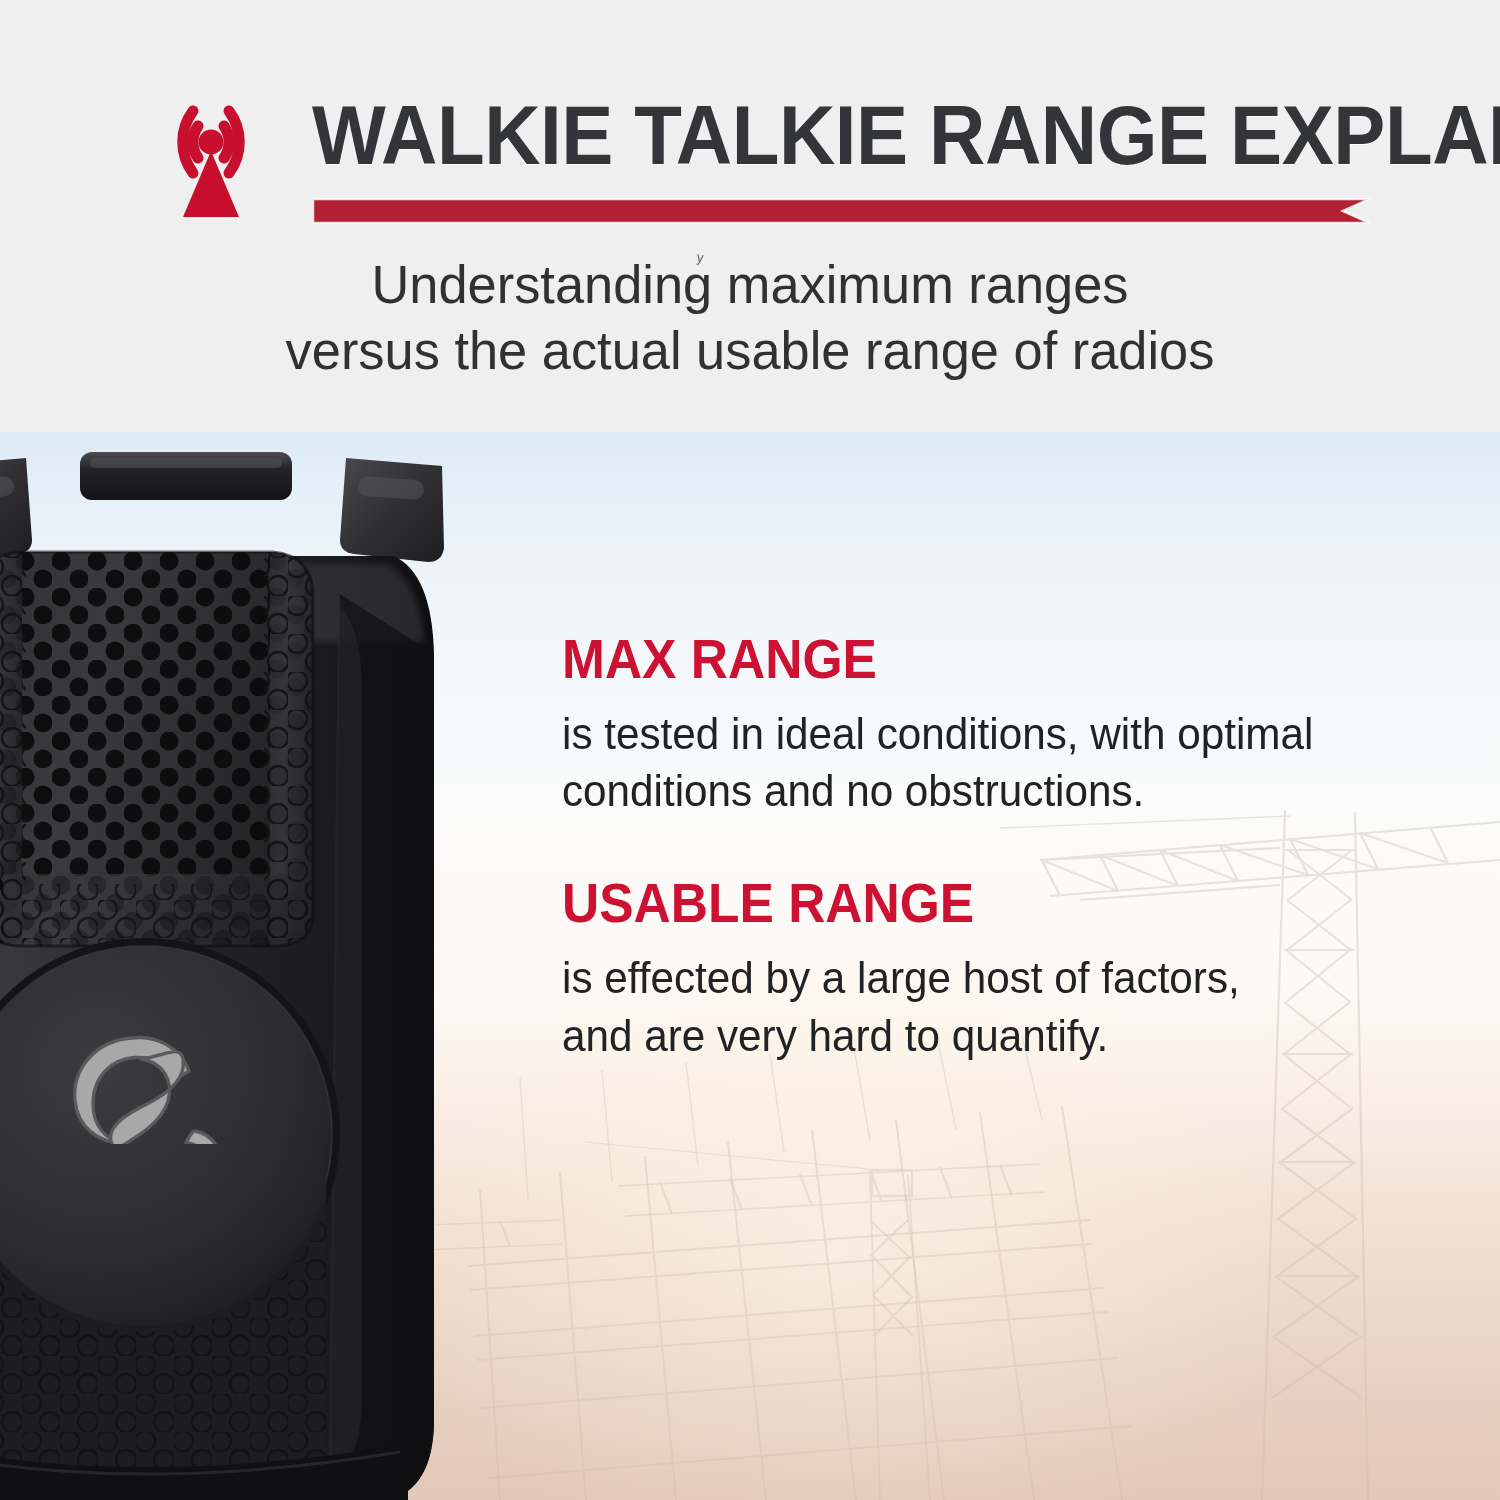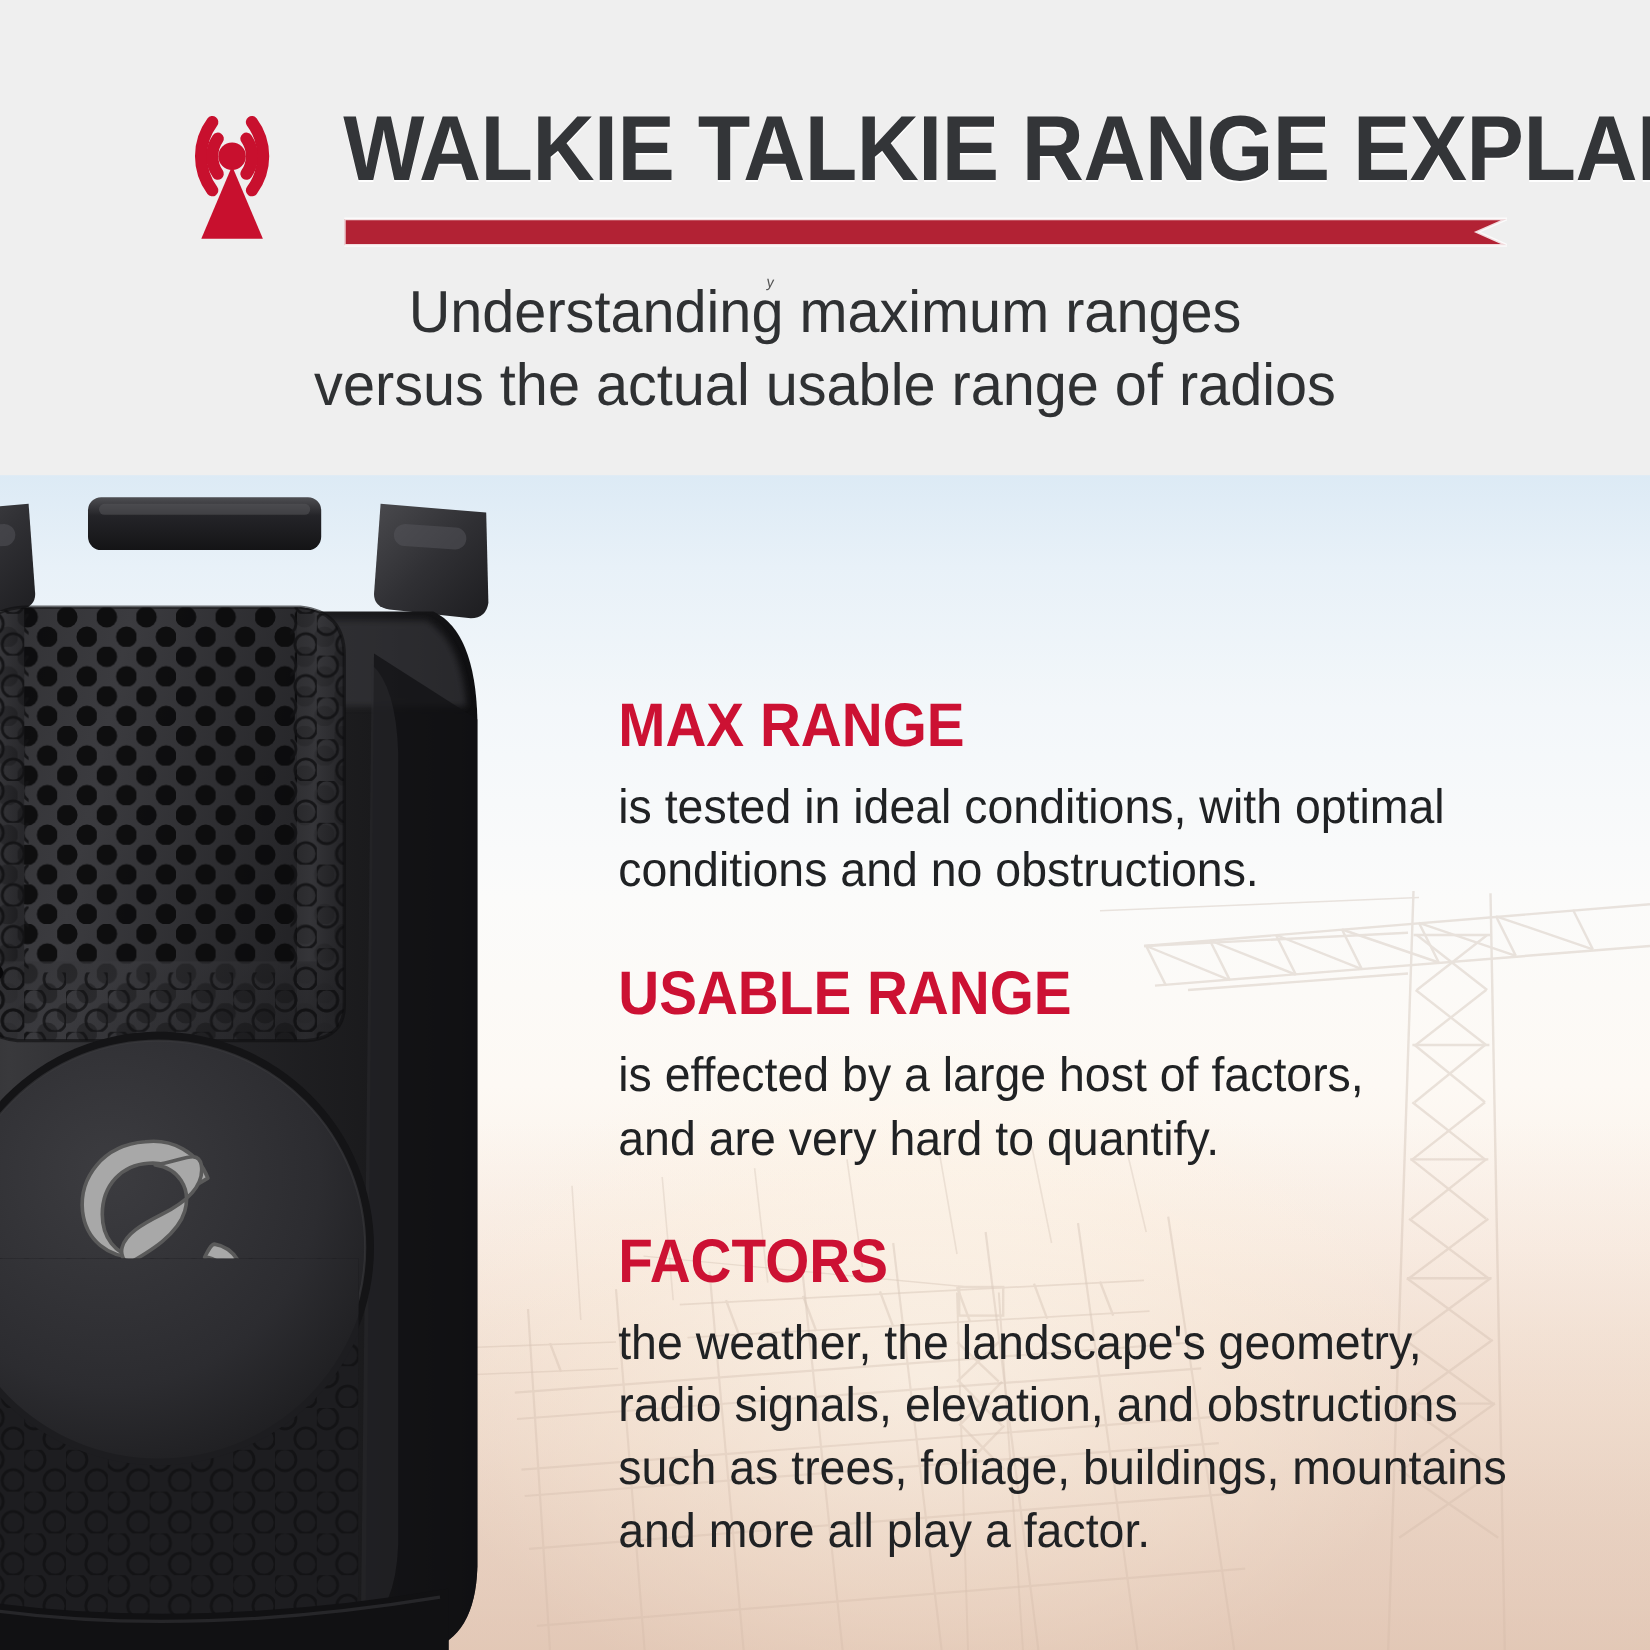--- a/index.html
+++ b/index.html
@@ -422,25 +422,16 @@
     </div>
 
     <div class="section" id="sec-usable">
       <div class="sec-head">USABLE RANGE</div>
       <div class="sec-body">
         <div>is effected by a large host of factors,</div>
         <div>and are very hard to quantify.</div>
       </div>
     </div>
 
-    <div class="section" id="sec-factors">
-      <div class="sec-head">FACTORS</div>
-      <div class="sec-body">
-        <div>the weather, the landscape's geometry,</div>
-        <div>radio signals, elevation, and obstructions</div>
-        <div>such as trees, foliage, buildings, mountains</div>
-        <div>and more all play a factor.</div>
-      </div>
-    </div>
 
   </div>
 
 </div>
 
 </body></html>

